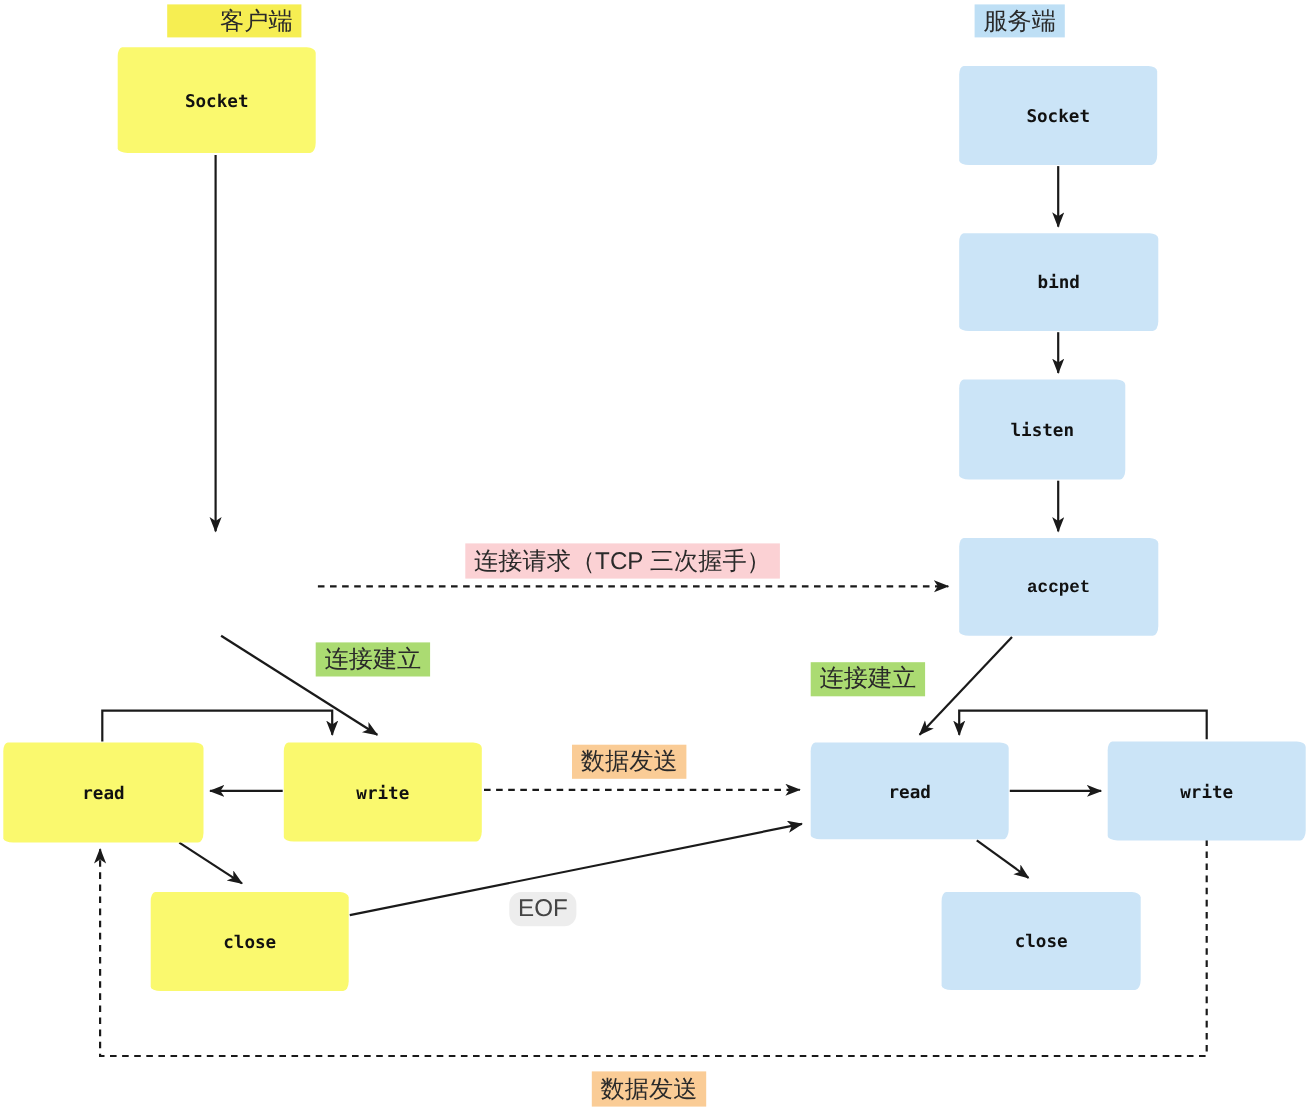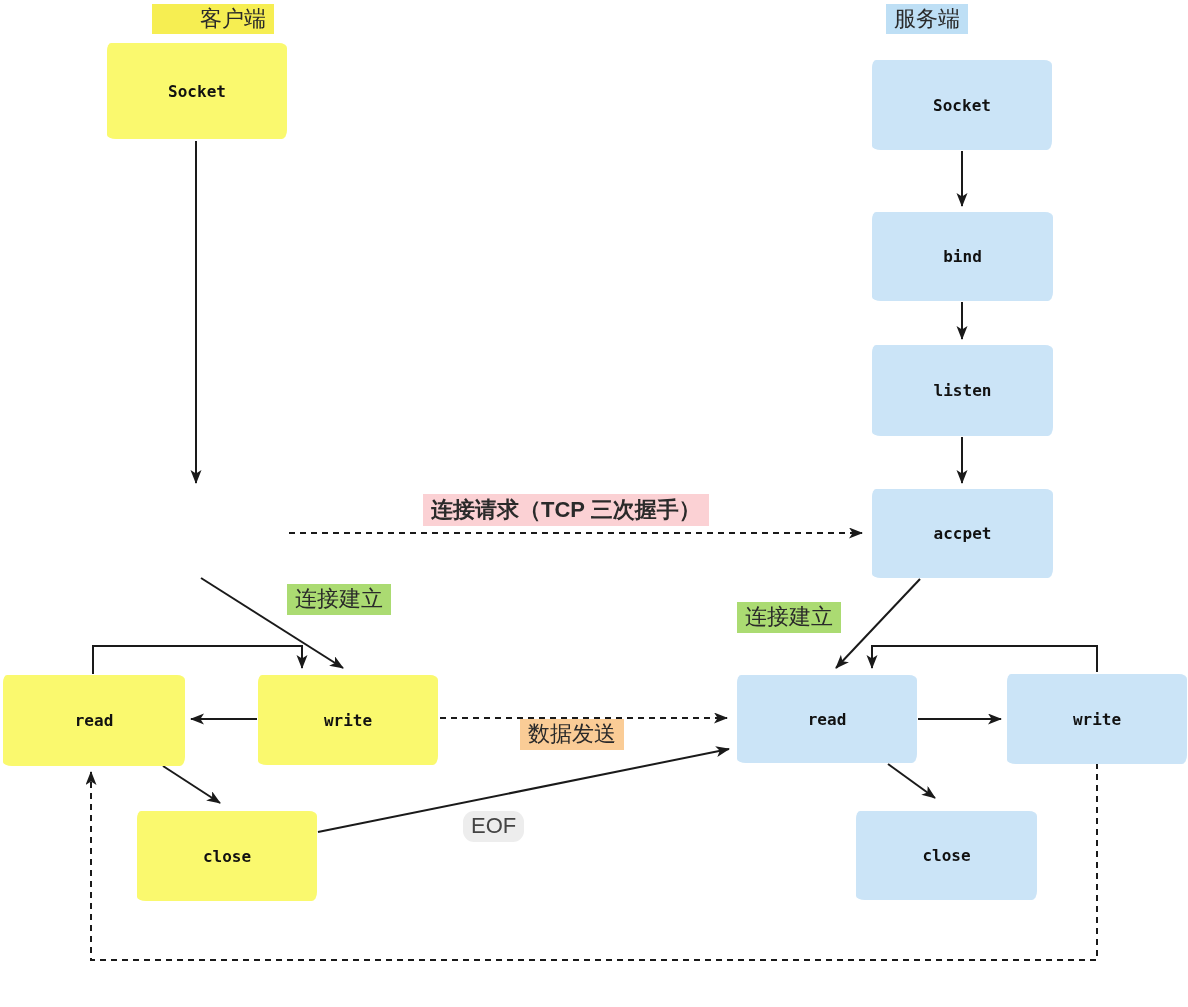--- a/index.html
+++ b/index.html
@@ -32,23 +32,23 @@
   .box.client{background:var(--client-fill);}
   .box.server{background:var(--server-fill);}
   .tag{
     position:absolute;
     display:flex;align-items:center;justify-content:center;
     font-size:22px;color:#2a2a2a;
     padding:2px 8px;white-space:nowrap;line-height:1.2;
   }
   .tag.hdr-client{background:var(--client-hdr);padding-left:48px;}
   .tag.hdr-server{background:var(--server-hdr);}
-  .tag.pink{background:var(--pink);font-weight:bold;}
+  .tag.pink{background:var(--pink);}
   .tag.green{background:var(--green);}
-  .tag.orange{background:var(--orange);margin-top:42px;}
+  .tag.orange{background:var(--orange);}
   .tag.gray{background:var(--gray);color:#444;font-family:"Liberation Sans",sans-serif;}
   path.wire{stroke:var(--line);stroke-width:2;fill:none;}
   path.dashed{stroke-dasharray:6 5;}
 </style>
 </head>
 <body>
 
 <div id="stage">
 
   <svg id="wires" viewBox="0 0 1188 1007" xmlns="http://www.w3.org/2000/svg">
@@ -81,22 +81,22 @@
   <div class="tag hdr-client" style="left:152px;top:4px;height:26px;">客户端</div>
   <div class="tag hdr-server" style="left:886px;top:4px;height:26px;font-family:Liberation Serif, serif;">服务端</div>
 
   <div class="box client" style="left:107px;top:43px;width:180px;height:96px;">Socket</div>
   <div class="box client" style="left:3px;top:675px;width:182px;height:91px;">read</div>
   <div class="box client" style="left:258px;top:675px;width:180px;height:90px;">write</div>
   <div class="box client" style="left:137px;top:811px;width:180px;height:90px;">close</div>
 
   <div class="box server" style="left:872px;top:60px;width:180px;height:90px;">Socket</div>
   <div class="box server" style="left:872px;top:212px;width:181px;height:89px;">bind</div>
-  <div class="box server" style="left:872px;top:345px;width:181px;height:91px;">listen</div>
-  <div class="box server" style="left:872px;top:489px;width:181px;height:89px;">accpet</div>
+  <div class="box server" style="left:872px;top:345px;width:151px;height:91px;">listen</div>
+  <div class="box server" style="left:872px;top:489px;width:181px;height:89px;font-family:Liberation Mono, monospace;">accpet</div>
   <div class="box server" style="left:737px;top:675px;width:180px;height:88px;">read</div>
   <div class="box server" style="left:1007px;top:674px;width:180px;height:90px;">write</div>
   <div class="box server" style="left:856px;top:811px;width:181px;height:89px;">close</div>
 
   <div class="tag pink" style="left:423px;top:494px;height:28px;">连接请求（TCP 三次握手）</div>
   <div class="tag green" style="left:287px;top:584px;height:27px;">连接建立</div>
   <div class="tag green" style="left:737px;top:602px;height:27px;">连接建立</div>
   <div class="tag orange" style="left:520px;top:677px;height:27px;">数据发送</div>
   <div class="tag gray" style="left:463px;top:811px;height:27px;border-radius:11px;">EOF</div>
   <div class="tag orange" style="left:538px;top:974px;height:28px;">数据发送</div>

